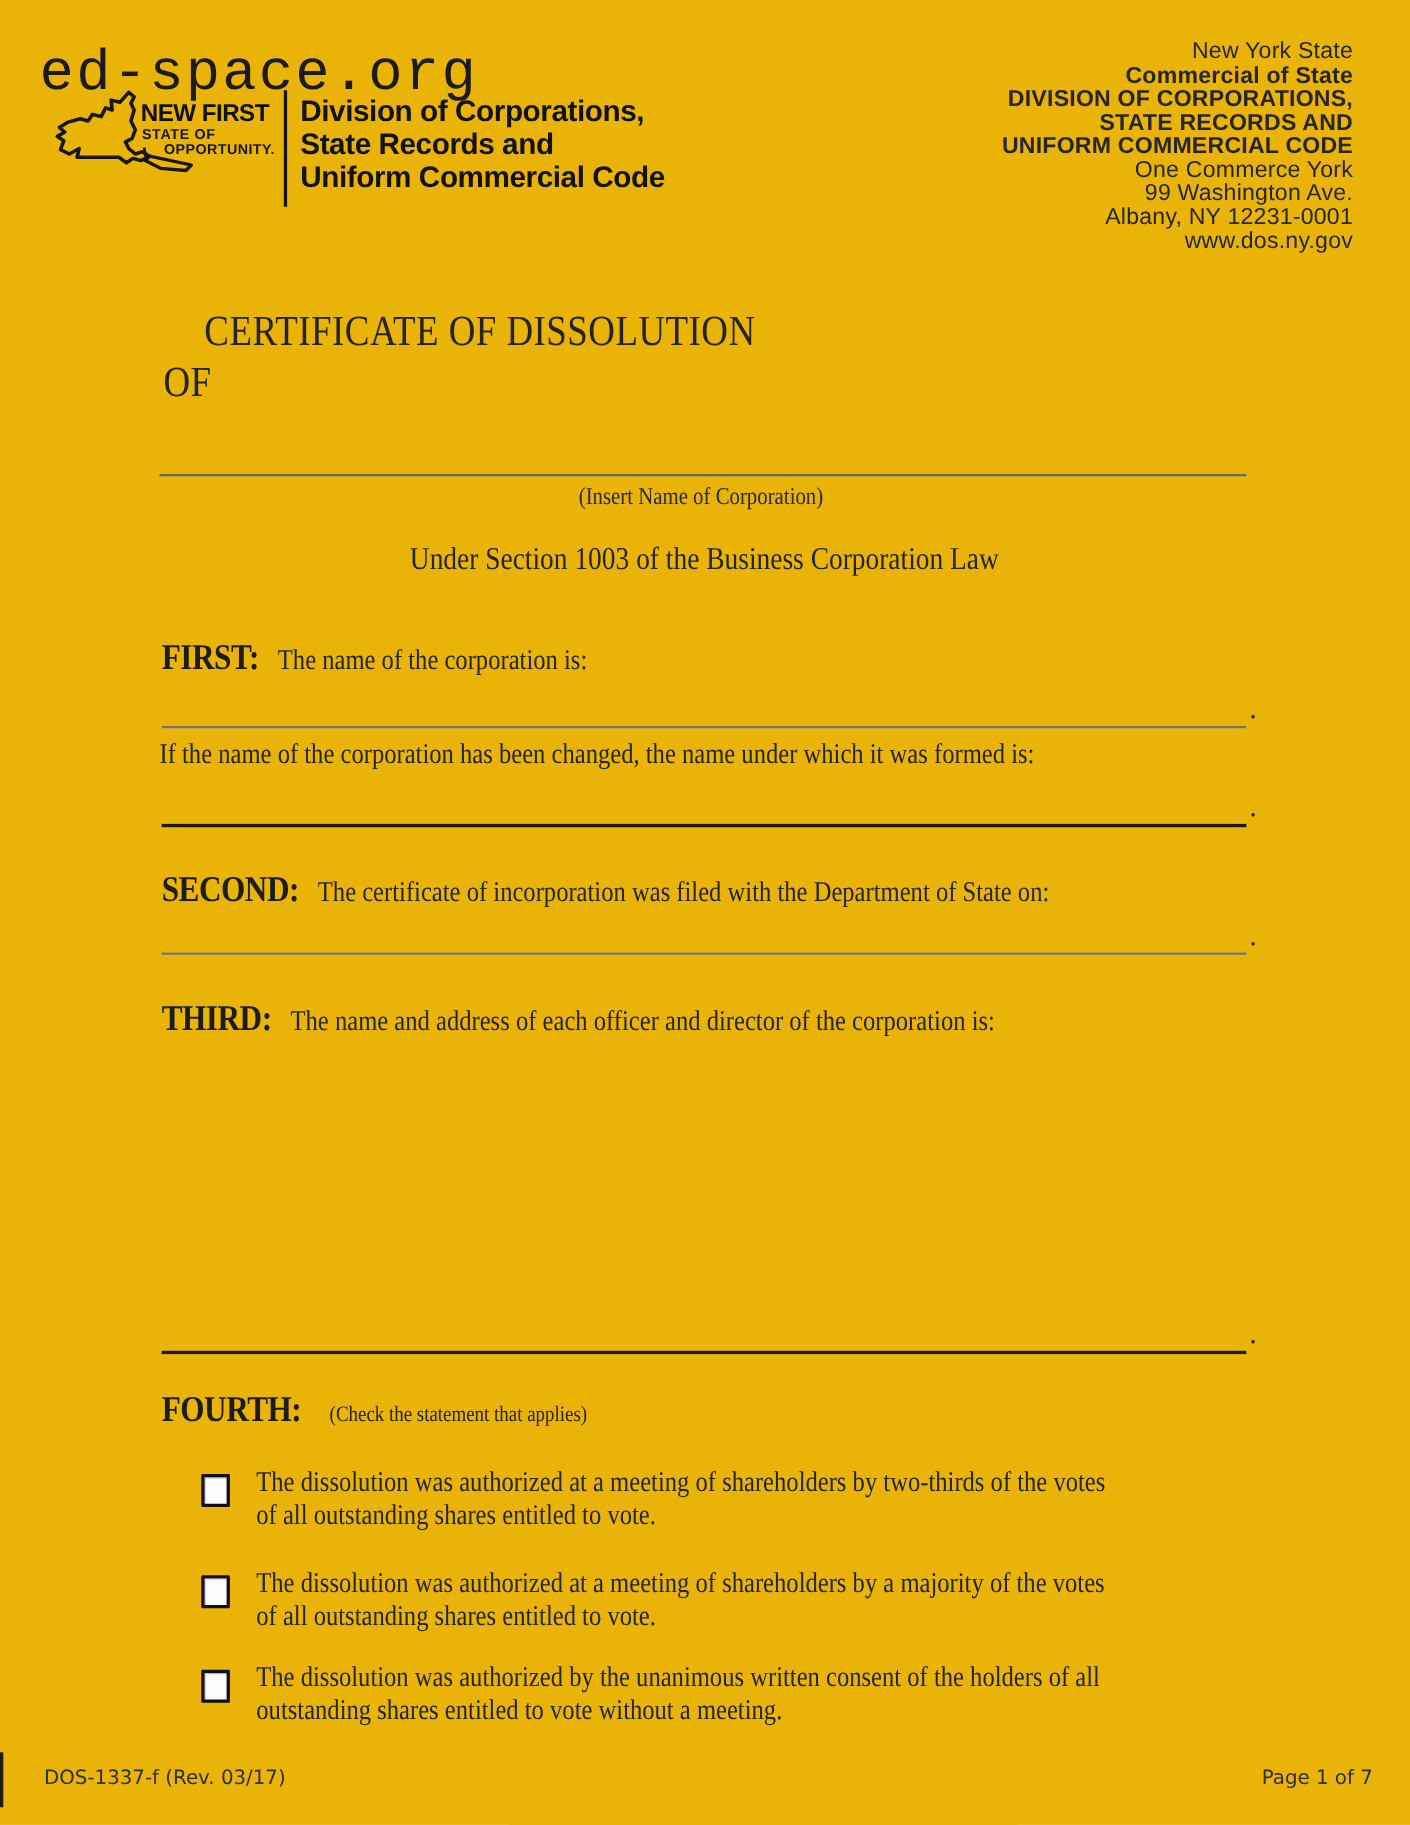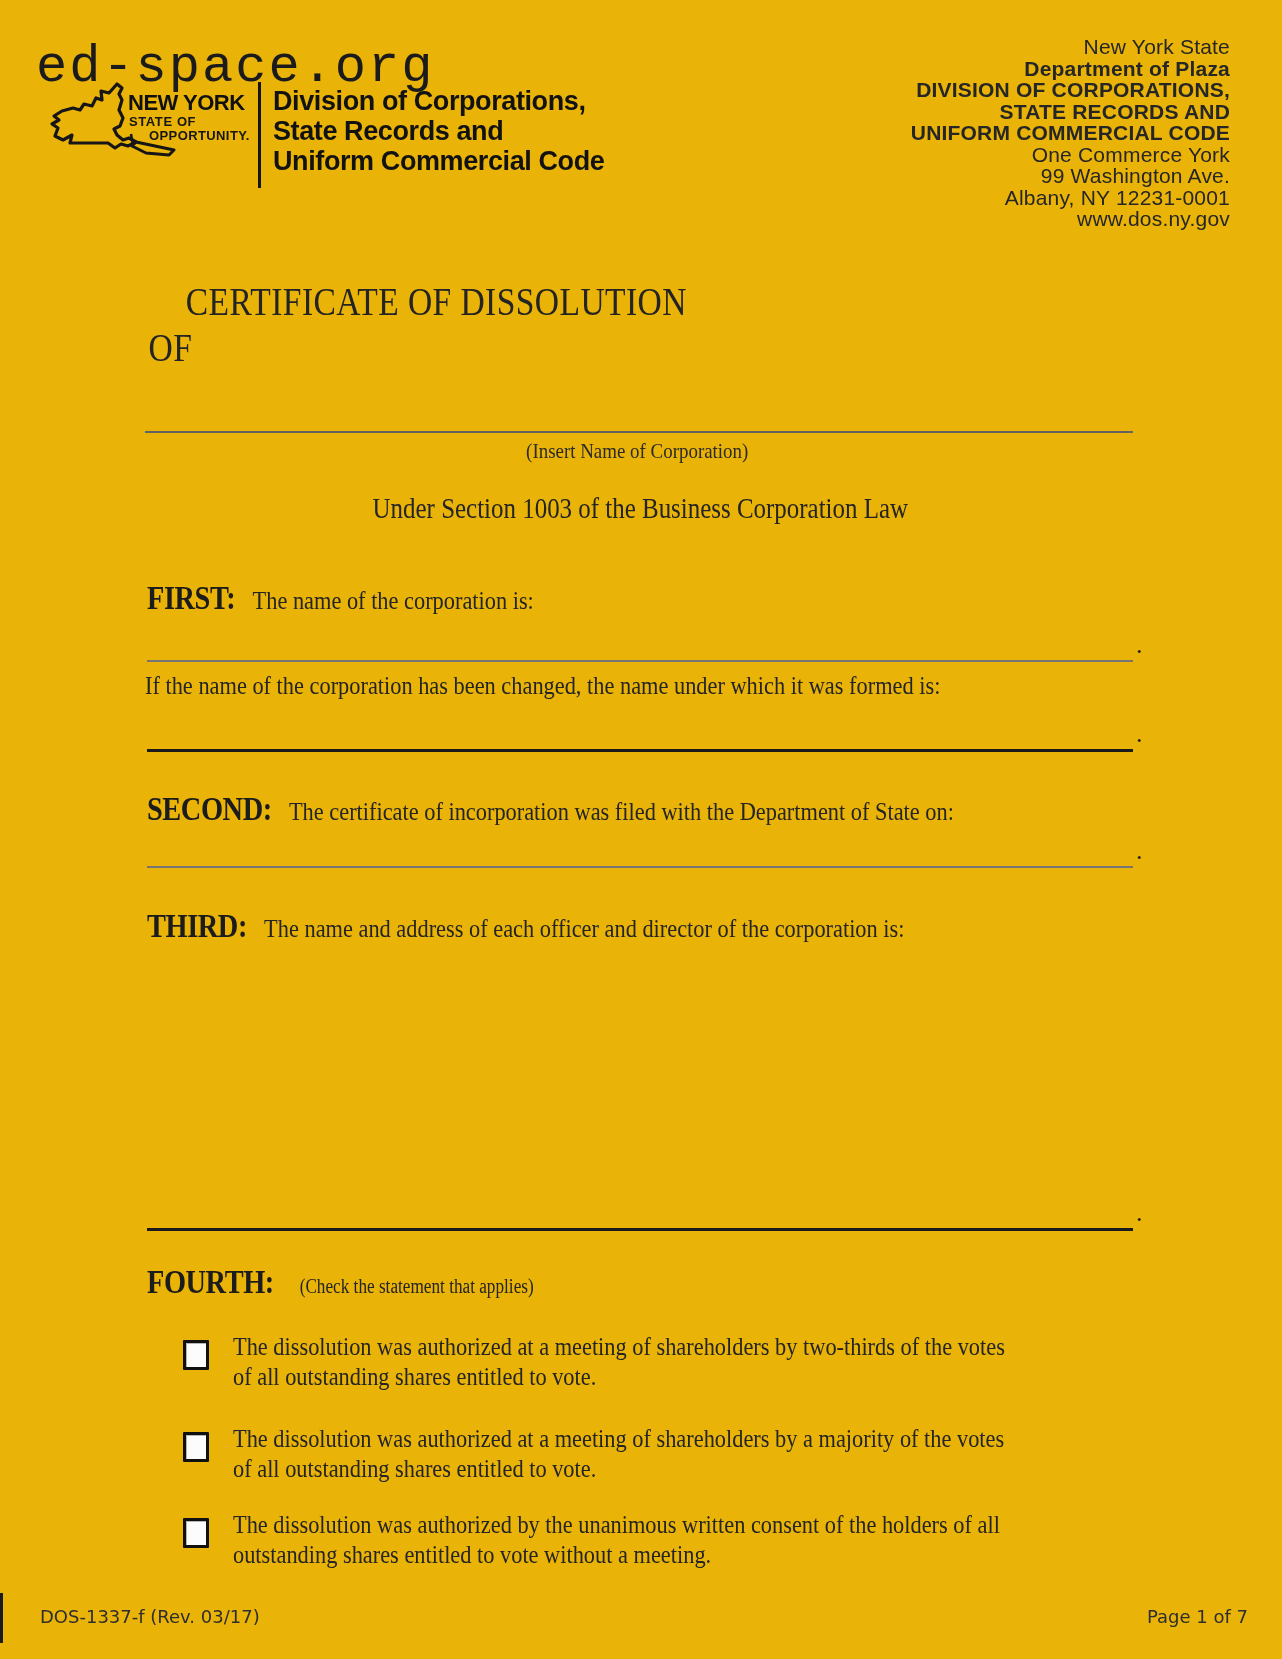--- a/index.html
+++ b/index.html
@@ -66,33 +66,33 @@
   <div class="abs watermark">ed-space.org</div>
 
   <svg class="abs ny-svg" width="160" height="105" viewBox="0 0 160 105">
     <path d="M93,6 L98,10 L95,16 L98,22 L95,32 L99,40 L96,48 L90,51 L93,57 L99,62 L105,60 L112,64
              L104,68 L97,66 L91,70 L84,65 L46,65 L48,57 L39,62 L31,58 L34,50 L28,46 L35,42 L30,38
              L38,33 L49,30 L56,32 L60,26 L68,28 L72,20 L78,22 L77,13 L85,15 Z" fill="none" stroke="#161616" stroke-width="3.2" stroke-linejoin="round"></path>
     <path d="M112,64 L150,72 L145,77 L122,75 L108,68 Z" fill="none" stroke="#161616" stroke-width="3" stroke-linejoin="round"></path>
     <path d="M107,56 L109,67" fill="none" stroke="#161616" stroke-width="2.5"></path>
   </svg>
 
-  <div class="abs brand-name">NEW YORK</div>
+  <div class="abs brand-name">NEW FIRST</div>
   <div class="abs brand-tag1">STATE OF</div>
   <div class="abs brand-tag2">OPPORTUNITY.</div>
   <div class="abs logo-divider"></div>
   <div class="abs division">
     <div>Division of Corporations,</div>
     <div>State Records and</div>
     <div>Uniform Commercial Code</div>
   </div>
 
   <div class="abs agency">
     <div>New York State</div>
-    <div class="b">Department of Plaza</div>
+    <div class="b">Commercial of State</div>
     <div class="b">DIVISION OF CORPORATIONS,</div>
     <div class="b">STATE RECORDS AND</div>
     <div class="b">UNIFORM COMMERCIAL CODE</div>
     <div>One Commerce York</div>
     <div>99 Washington Ave.</div>
     <div>Albany, NY 12231-0001</div>
     <div>www.dos.ny.gov</div>
   </div>
 
   <div class="abs title-wrap">

